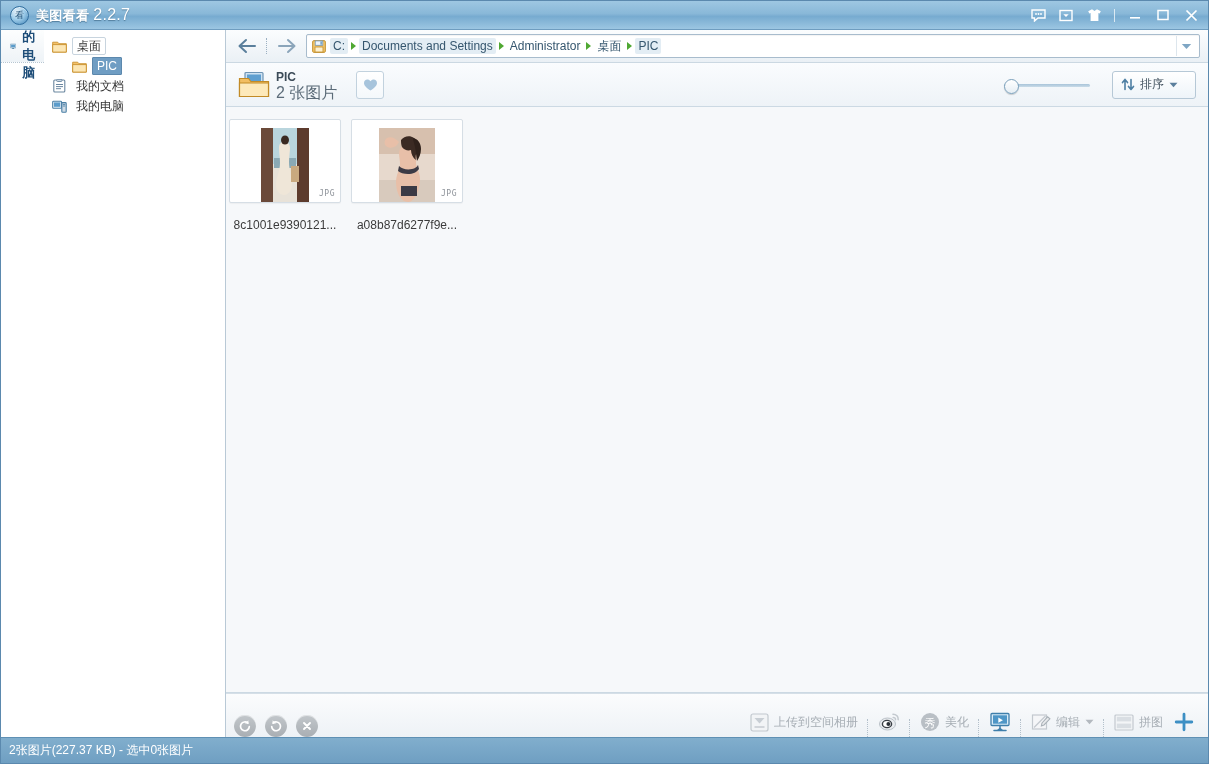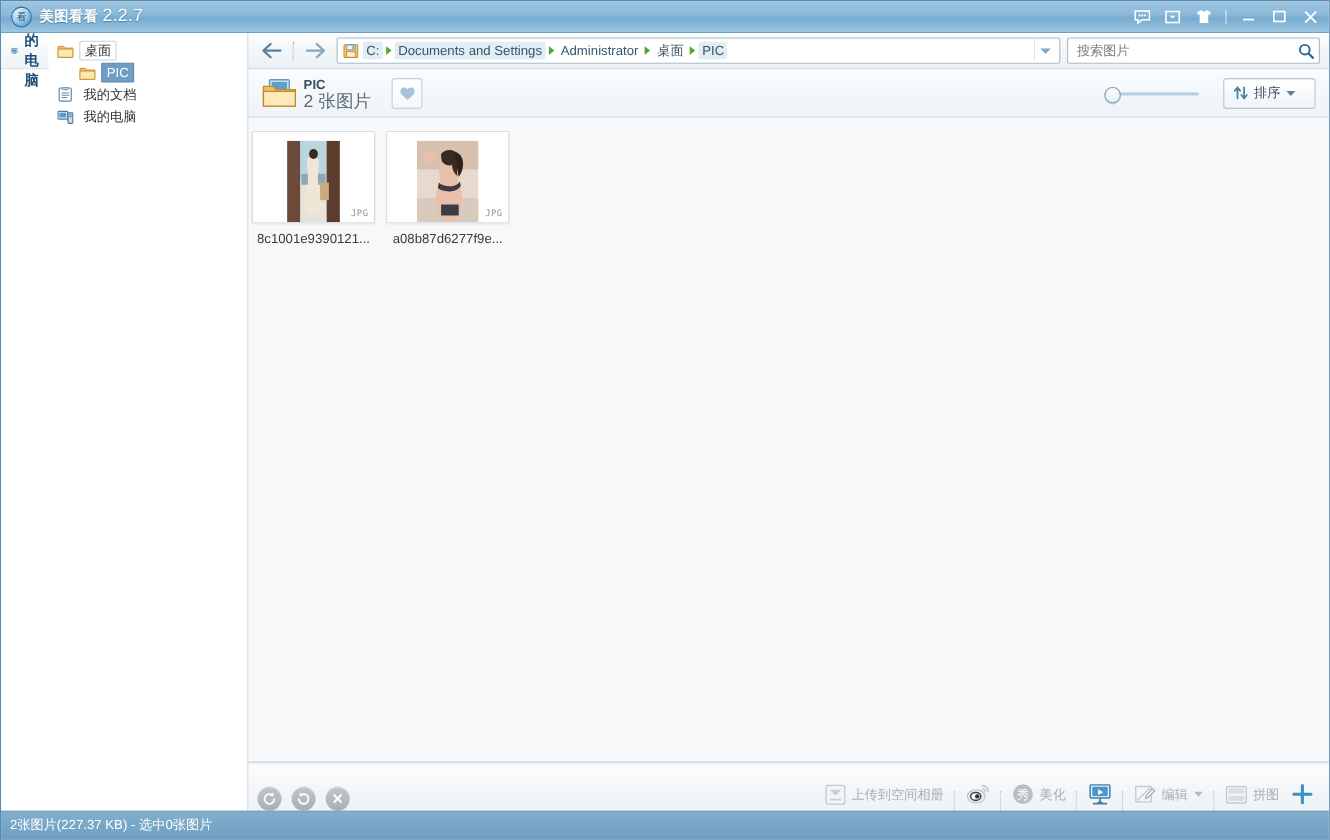--- a/index.html
+++ b/index.html
@@ -186,21 +186,21 @@
     position:relative;
     box-shadow:0 1px 1px rgba(0,0,0,.04);
   }
   .thumb{height:74px;width:auto;display:block;}
   .jpg-tag{
     position:absolute;right:5px;bottom:4px;
     font-family:"DejaVu Sans Mono","Liberation Mono",monospace;
     font-size:8px;color:#8d9299;letter-spacing:.5px;
   }
   .tile-name{
-    margin-top:7px;font-size:12px;color:#3b3b3b;
+    margin-top:15px;font-size:12px;color:#3b3b3b;
     max-width:116px;white-space:nowrap;overflow:hidden;text-overflow:ellipsis;
     text-align:center;
   }
 
   
   .toolbar{
     height:43px;flex:0 0 43px;display:flex;align-items:flex-end;
     padding:0 10px 0 8px;
     background:linear-gradient(to bottom,#fbfcfd 0%,#eef2f6 100%);
     border-top:1px solid #d5dfe7;
@@ -368,29 +368,20 @@
             <span class="crumb-sep"></span>
             <span class="crumb lit">PIC</span>
           </div>
           <div class="addr-caret">
             <svg width="11" height="7" viewBox="0 0 11 7">
                 <path d="M0.8 1h9.4L5.5 6z" fill="#7fa6c4"></path>
               </svg>
           </div>
         </div>
 
-        <div class="searchbox">
-          <input type="text" placeholder="搜索图片" style="">
-          <div class="search-ico">
-            <svg width="15" height="15" viewBox="0 0 15 15">
-                <circle cx="6.2" cy="6.2" r="4.4" fill="none" stroke="#2f6c99" stroke-width="1.8"></circle>
-                <path d="M9.6 9.6l4 4" stroke="#2f6c99" stroke-width="2.1" stroke-linecap="round"></path>
-              </svg>
-          </div>
-        </div>
       </div>
 
       <div class="folder-row">
         <div class="folder-icon">
           <svg width="32" height="28" viewBox="0 0 32 28">
             <rect x="7" y="1.5" width="18" height="12" rx="1" fill="#cfe2f2" stroke="#6d94b5" stroke-width="1.2"></rect>
             <rect x="9" y="3.5" width="14" height="8" fill="#5f9fd0"></rect>
             <path d="M1.5 7.5h9l2.4 3h17.6v15H1.5z" fill="#f2be62" stroke="#c28b27" stroke-width="1.2"></path>
             <path d="M1.5 12h29v13.5h-29z" fill="#fde9ba" stroke="#c28b27" stroke-width="1.2"></path>
           </svg>

